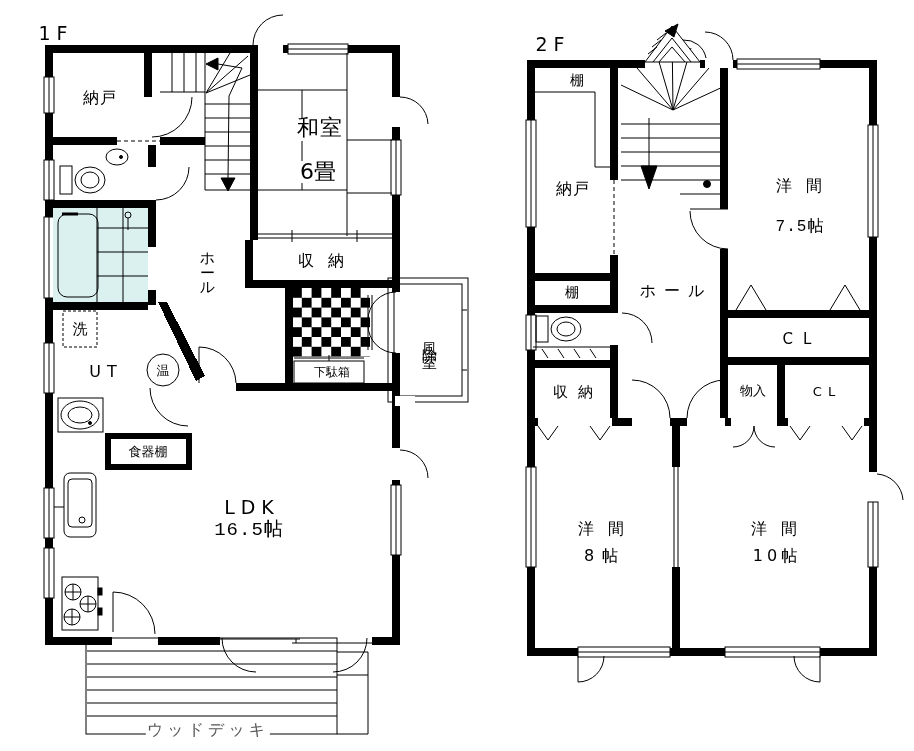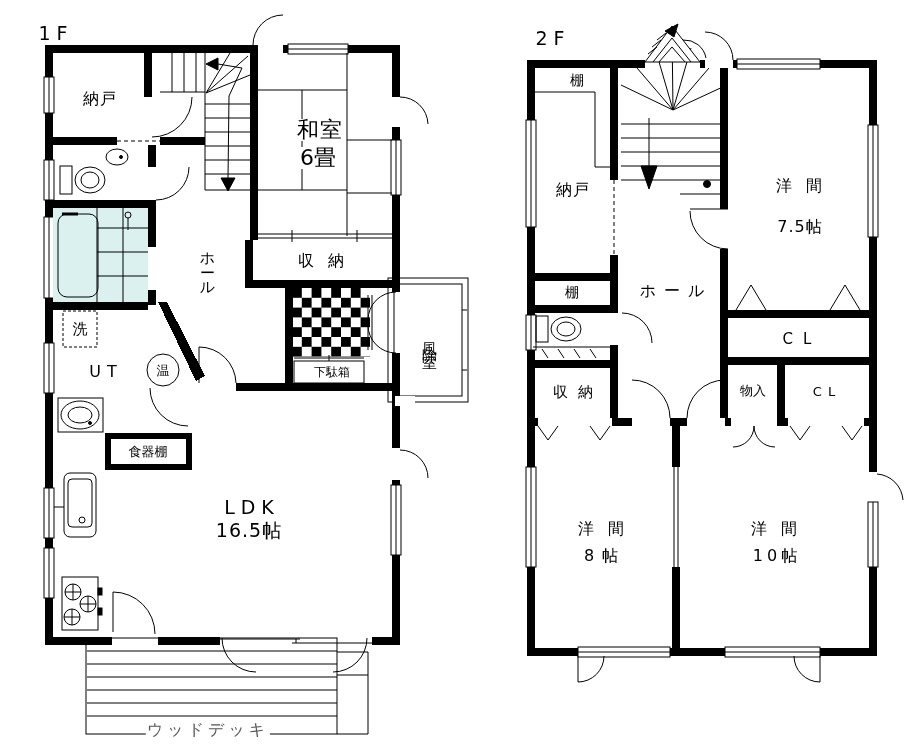--- a/index.html
+++ b/index.html
@@ -6,21 +6,21 @@
   .plan{position:relative;width:914px;height:751px;background:#fff;overflow:hidden;
         font-family:"DejaVu Sans","Liberation Sans",sans-serif;color:#000;}
   .plan svg{position:absolute;left:0;top:0;}
   .lbl{position:absolute;transform:translate(-50%,-50%);white-space:nowrap;line-height:1;
        background:#fff;padding:0 1px;}
   .nobg{background:transparent;padding:0;}
   .v{writing-mode:vertical-rl;text-orientation:upright;}
   .fs12{font-size:12px;} .fs13{font-size:13px;} .fs14{font-size:14px;}
   .fs15{font-size:15px;} .fs16{font-size:16px;} .fs19{font-size:19px;}
   .fs25{font-size:22px;}
-  .ls1{letter-spacing:1px;} .ls4{letter-spacing:4px;text-align:center;} .ls6{letter-spacing:6px;}
+  .ls1{letter-spacing:1px;font-family:Liberation Mono, monospace;} .ls4{letter-spacing:4px;text-align:center;} .ls6{letter-spacing:6px;}
   .ls8{letter-spacing:8px;} .ls10{letter-spacing:10px;} .ls14{letter-spacing:14px;font-family:Liberation Serif, serif;}
   .gray{color:#555;margin-top:44px;}
 </style>
 </head>
 <body>
 
 <div class="plan">
 
 <svg width="914" height="751" viewBox="0 0 914 751">
   <defs>
@@ -366,34 +366,34 @@
         <line x1="574" y1="349" x2="580" y2="358"></line>
         <line x1="590" y1="349" x2="596" y2="358"></line>
       </g>
     </g>
   </g>
 </svg>
 
 <div class="lbl nobg fs19 ls6" style="left:56px;top:33px">1F</div>
 <div class="lbl fs16 ls1" style="left:100px;top:99px">納戸</div>
 <div class="lbl fs25 ls1" style="left:320px;top:130px">和室</div>
-<div class="lbl fs25" style="left:318px;top:158px">6畳</div>
+<div class="lbl fs25" style="left:318px;top:172px">6畳</div>
 <div class="lbl fs16 ls14" style="left:328px;top:261px">収納</div>
 <div class="lbl nobg v fs15 ls6" style="left:207px;top:268px">ホール</div>
 <div class="lbl nobg v fs15 ls6" style="left:429px;top:339px">風除室</div>
 <div class="lbl nobg fs12" style="left:332px;top:372px">下駄箱</div>
 <div class="lbl nobg fs15" style="left:80px;top:329px">洗</div>
 <div class="lbl nobg fs16 ls6" style="left:106px;top:372px">UT</div>
 <div class="lbl nobg fs13" style="left:163px;top:370px">温</div>
 <div class="lbl nobg fs13" style="left:148px;top:451px">食器棚</div>
 <div class="lbl nobg fs19 ls6" style="left:252px;top:507px">LDK</div>
 <div class="lbl nobg fs19 ls1" style="left:249px;top:530px">16.5帖</div>
 <div class="lbl gray fs16 ls4" style="left:208px;top:686px">ウッドデッキ</div>
 
-<div class="lbl nobg fs19 ls6" style="left:553px;top:38px">2F</div>
+<div class="lbl nobg fs19 ls6" style="left:553px;top:44px">2F</div>
 <div class="lbl nobg fs14" style="left:577px;top:80px">棚</div>
 <div class="lbl fs16 ls1" style="left:573px;top:190px">納戸</div>
 <div class="lbl nobg fs14" style="left:572px;top:292px">棚</div>
 <div class="lbl nobg fs16 ls8" style="left:676px;top:291px">ホール</div>
 <div class="lbl nobg fs16 ls14" style="left:806px;top:186px">洋間</div>
 <div class="lbl nobg fs16 ls1" style="left:800px;top:227px">7.5帖</div>
 <div class="lbl nobg fs15 ls10" style="left:802px;top:339px">CL</div>
 <div class="lbl nobg fs13" style="left:753px;top:390px">物入</div>
 <div class="lbl nobg fs13 ls6" style="left:827px;top:391px">CL</div>
 <div class="lbl nobg fs15 ls10" style="left:578px;top:392px">収納</div>

